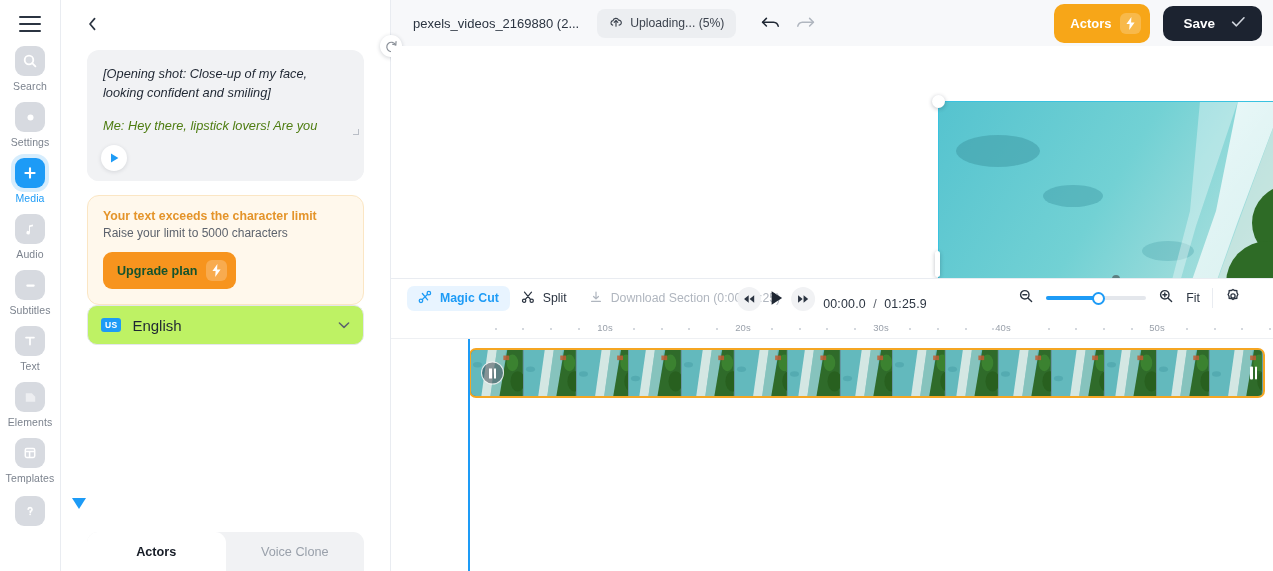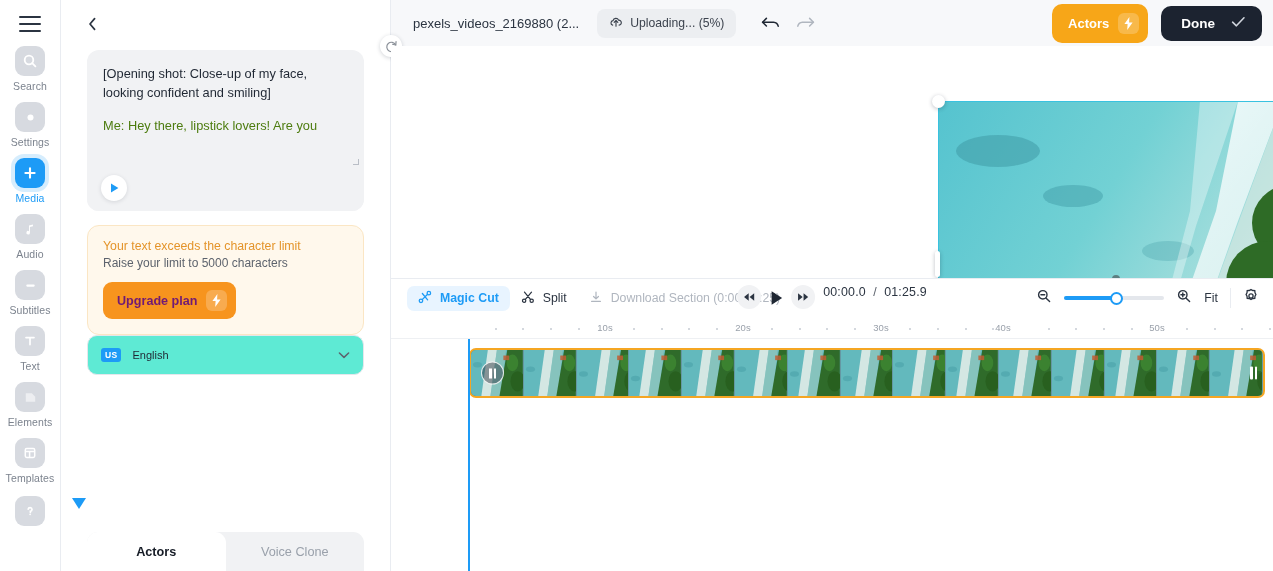--- a/index.html
+++ b/index.html
@@ -41,21 +41,21 @@
     width: 330px; flex: 0 0 330px; height: 571px;
     background: #ffffff; border-right: 1px solid #e9ecf1;
     padding: 0 26px; position: relative;
   }
   .panel-head { display:flex; align-items:center; gap:13px; padding-top: 16px; padding-bottom: 18px;}
   .back-chev { color:#2b3441; display:flex; cursor:pointer; }
   .panel-title { font-size: 16.5px; font-weight: 700; color:#161c26; letter-spacing:.1px;}
 
   .tts-box {
     position: relative; background:#f1f2f4; border-radius: 12px;
-    height: 161px; overflow: hidden; padding: 14px 20px 10px 16px;
+    height: 131px; overflow: hidden; padding: 14px 20px 10px 16px; font-style: italic;
   }
   .tts-text { font-size: 12.8px; line-height: 19px; color:#1f2733; }
   .tts-text p { margin-bottom: 14px; }
   .tts-text p.dim { color: #4d7c0f; margin-bottom:0; }
   .tts-fade {
     position:absolute; left:0; right:0; bottom:0; height:48px;
     background: linear-gradient(to bottom, rgba(241,242,244,0) 0%, rgba(241,242,244,.92) 55%, #f1f2f4 100%);
     pointer-events:none;
   }
   .tts-play {
@@ -63,39 +63,39 @@
     background:#ffffff; display:flex; align-items:center; justify-content:center;
     box-shadow: 0 1px 4px rgba(20,30,50,.13); cursor:pointer;
   }
   .tts-grip { position:absolute; right:5px; bottom:46px; width:6px; height:6px;
      border-right:1.5px solid #b9bec6; border-bottom:1.5px solid #b9bec6; }
 
   .warn {
     margin-top: 14px; background:#fff8ec; border:1px solid #fbe6c4;
     border-radius: 12px; padding: 13px 15px 15px 15px;
   }
-  .warn-t { font-size: 12.3px; font-weight: 400; color:#e4942a; margin-bottom:3px;}
+  .warn-t { font-size: 12.3px; font-weight: 700; color:#e4942a; margin-bottom:3px;}
   .warn-s { font-size: 12px; color:#5d636d; }
   .upgrade-plan {
     margin-top: 12px; display:inline-flex; align-items:center; gap:9px;
-    background:#f7941e; color:#701a75; border-radius:9px;
+    background:#f7941e; color:#14532d; border-radius:9px;
     padding: 8px 9px 8px 14px; font-size:12.6px; font-weight:700; cursor:pointer;
     border:none;
   }
   .bolt-chip { width:21px; height:21px; border-radius:6px; background:rgba(255,255,255,.22);
      display:flex; align-items:center; justify-content:center; }
 
   .lang-lbl { font-size:12.4px; color:#2b3441; margin:20px 0 8px 2px; font-weight:400;}
   .lang-sel {
-    height:40px; border:1px solid #e4e7ec; border-radius:10px; background:#5eead4;
+    height:40px; border:1px solid #e4e7ec; border-radius:10px; background:#bef264;
     display:flex; align-items:center; padding: 0 13px; gap:11px; cursor:pointer;
   }
   .flag { background:#1d9bf6; color:#fff; font-size:8.5px; font-weight:700;
      border-radius:3px; padding:2px 4px; letter-spacing:.3px; }
-  .lang-val { font-size:11px; color:#1f2733; flex:1; }
+  .lang-val { font-size:15px; color:#1f2733; flex:1; }
   .chev-dn { color:#5d636d; display:flex; }
 
   .tabs {
     position:absolute; left:26px; right:26px; bottom:-1px; height:40px;
     background:#f1f2f4; border-radius:11px 11px 0 0; display:flex;
   }
   .tab { flex:1; display:flex; align-items:center; justify-content:center;
      font-size:12.7px; color:#9aa1ab; cursor:pointer; }
   .tab.active { background:#fff; border-radius:11px 11px 0 0; color:#161c26; font-weight:700; }
 
@@ -157,27 +157,27 @@
 
   
   .tl-bar {
     height:39px; flex:0 0 39px; border-top:1px solid #e9ecf1; background:#fff;
     display:flex; align-items:center; padding-left:16px; position:relative;
   }
   .tb-btn { display:inline-flex; align-items:center; gap:8px; height:25px;
      padding:0 11px; border-radius:7px; font-size:12.3px; color:#2b3441; cursor:pointer;}
   .tb-btn.on { background:#e8f4ff; color:#1d9bf6; font-weight:700; }
   .tb-btn.off { color:#b0b6bf; cursor:default; }
-  .tl-center { position:absolute; left:50%; transform:translateX(-50%); display:flex; align-items:flex-start; gap:2px;}
+  .tl-center { position:absolute; left:50%; transform:translateX(-50%); display:flex; align-items:flex-end; gap:2px;}
   .rnd-btn { width:24px; height:24px; border-radius:50%; background:#f1f2f4;
      display:flex; align-items:center; justify-content:center; cursor:pointer; color:#2b3441;}
   .play-btn { width:26px;height:26px;border-radius:50%;background:transparent;display:flex;align-items:center;justify-content:center;cursor:pointer;}
   .tcode { font-size:12.4px; color:#5d636d; letter-spacing:.2px; margin-left:6px;}
   .tcode b { color:#2b3441; font-weight:400; }
-  .tl-right { margin-left:auto; display:flex; align-items:center; gap:12px; padding-right:14px;text-align:right;}
+  .tl-right { margin-left:auto; display:flex; align-items:center; gap:12px; padding-right:32px;text-align:right;}
   .slider { width:100px; height:4px; background:#e4e7ec; border-radius:3px; position:relative; cursor:pointer;}
   .slider .fill { position:absolute; left:0; top:0; height:4px; width:52%; background:#1d9bf6; border-radius:3px;}
   .slider .knob { position:absolute; left:52%; top:50%; width:13px;height:13px;margin:-6.5px 0 0 -6.5px;
      border-radius:50%; background:#fff; border:2.5px solid #1d9bf6; }
   .fit { font-size:12.3px; color:#2b3441; cursor:pointer;}
   .vdiv { width:1px; height:20px; background:#e9ecf1; }
 
   
   .ruler { height:22px; flex:0 0 22px; background:#fff; position:relative;
      border-bottom:1px solid #eef0f3; overflow:hidden; }
@@ -382,21 +382,21 @@
       <span class="topright">
         <button class="btn-upgrade">
           <span>Actors</span>
           <span class="bolt-chip">
             <svg width="9" height="13" viewBox="0 0 9 13" fill="#fff">
                 <path d="M5.4 0 L0.4 7.1 H3.6 L3.2 13 L8.6 5.6 H5.1z"></path>
               </svg>
           </span>
         </button>
         <button class="btn-done">
-          <span>Done</span>
+          <span>Save</span>
           <span>
             <svg width="15" height="12" viewBox="0 0 15 12" fill="none" stroke="#cfd4dc" stroke-width="1.6" stroke-linecap="round" stroke-linejoin="round">
                 <path d="M1.6 6.2 L5.4 9.8 L13 1.8"></path>
               </svg>
           </span>
         </button>
       </span>
 
       <span class="rot-handle">
         <svg width="13" height="13" viewBox="0 0 14 14" fill="none" stroke="#8b9199" stroke-width="1.3" stroke-linecap="round">

